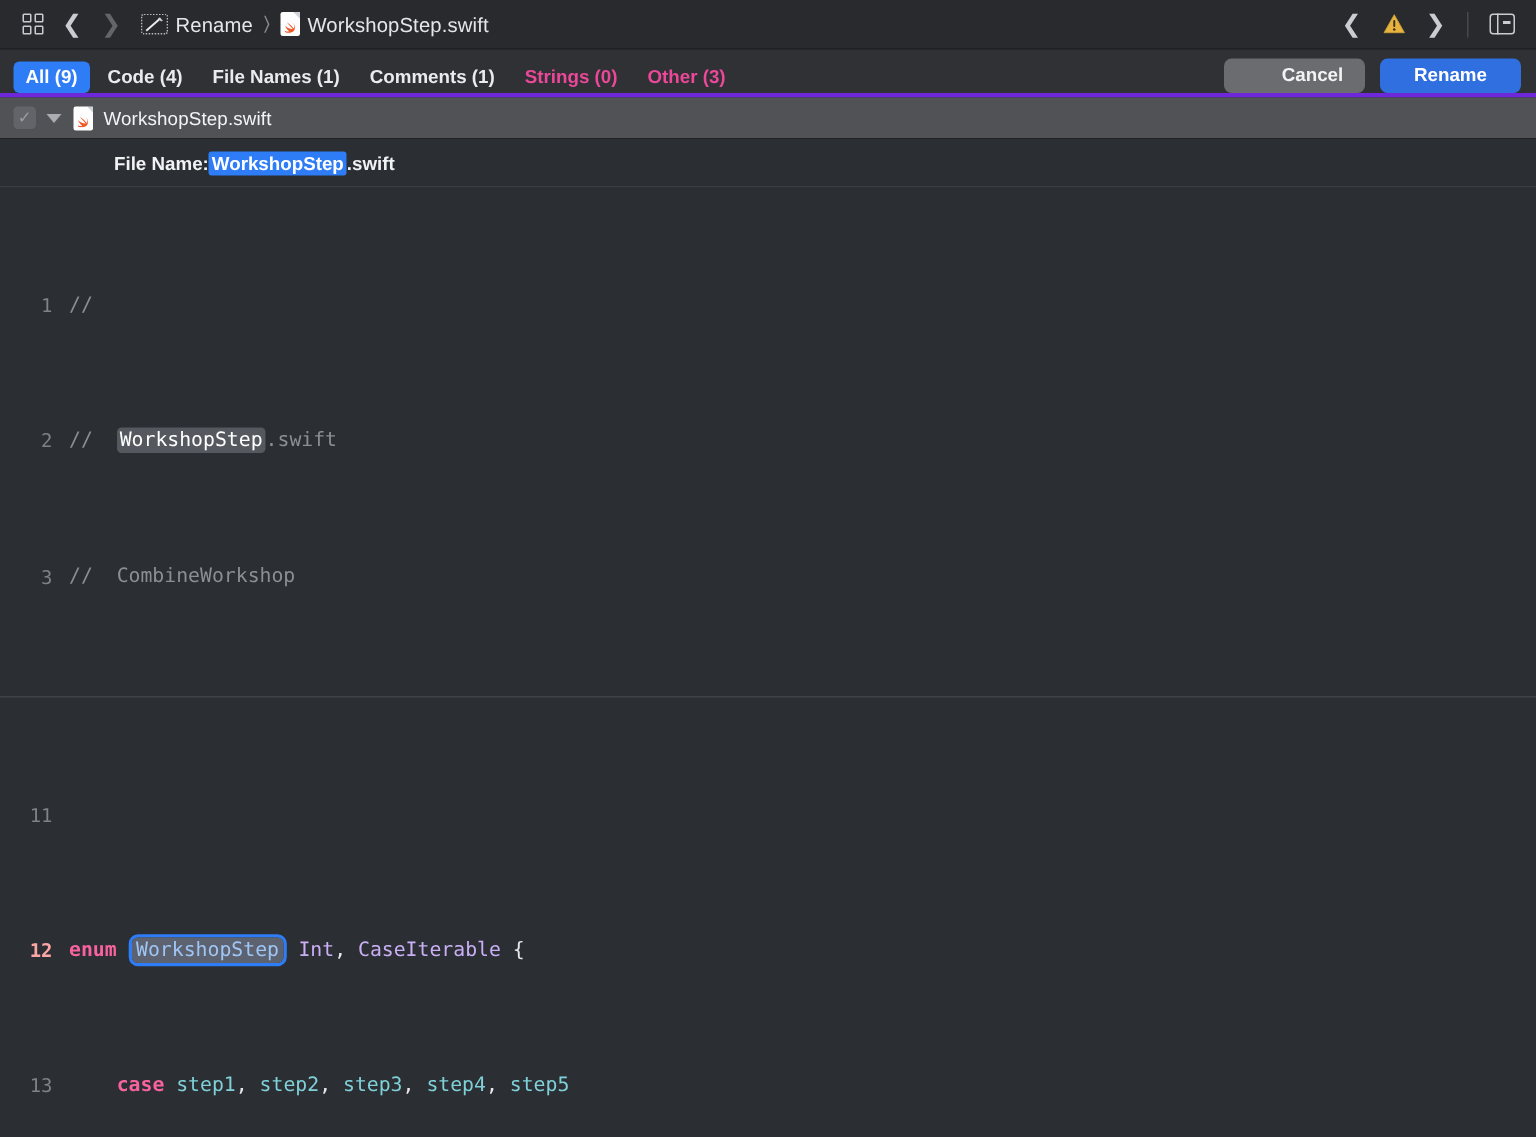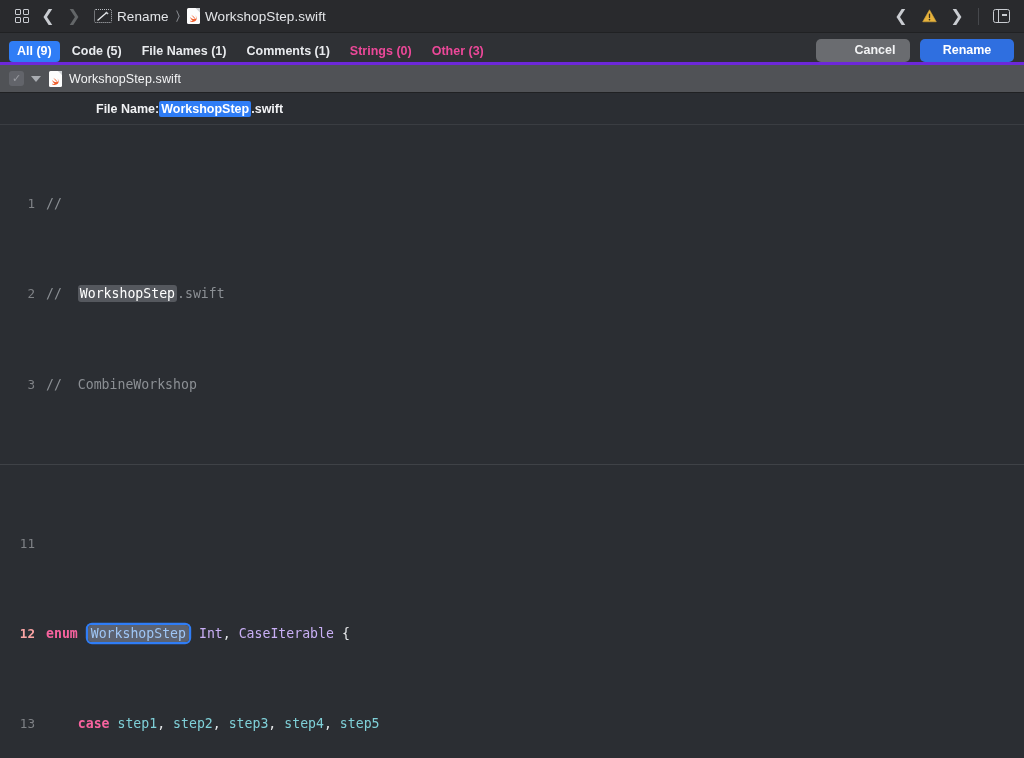--- a/index.html
+++ b/index.html
@@ -133,21 +133,21 @@
   }
   .fname { font-size: 12.5px; color: #f3f4f5; letter-spacing: .1px; }
 
   
   .filename-row {
     height: 32px;
     background: #2b2e33;
     display: flex;
     align-items: center;
     border-bottom: 1px solid #3a3d42;
-    padding-left: 96px;
+    padding-left: 76px;
   }
   .filename-row .lbl {
     font-size: 12.5px; font-weight: bold; color: #f1f2f4;
   }
   .filename-row .val {
     font-size: 12.5px; font-weight: bold; color: #f1f2f4; margin-left: 0;
   }
   .tok-sel-plain {
     background: #2f7df6; color: #ffffff; border-radius: 2px; padding: 1px 2px;
   }
@@ -262,21 +262,21 @@
     <span class="divider-v"></span>
     <div class="icon-btn">
       <span class="panel-icon"></span>
     </div>
   </div>
 </div>
 
 <div class="filterbar">
   <div class="ftabs">
     <div class="ftab active">All (9)</div>
-    <div class="ftab">Code (5)</div>
+    <div class="ftab">Code (4)</div>
     <div class="ftab">File Names (1)</div>
     <div class="ftab">Comments (1)</div>
     <div class="ftab disabled">Strings (0)</div>
     <div class="ftab disabled">Other (3)</div>
   </div>
   <div class="fbtns">
     <button class="btn secondary">Cancel</button>
     <button class="btn primary">Rename</button>
   </div>
 </div>

